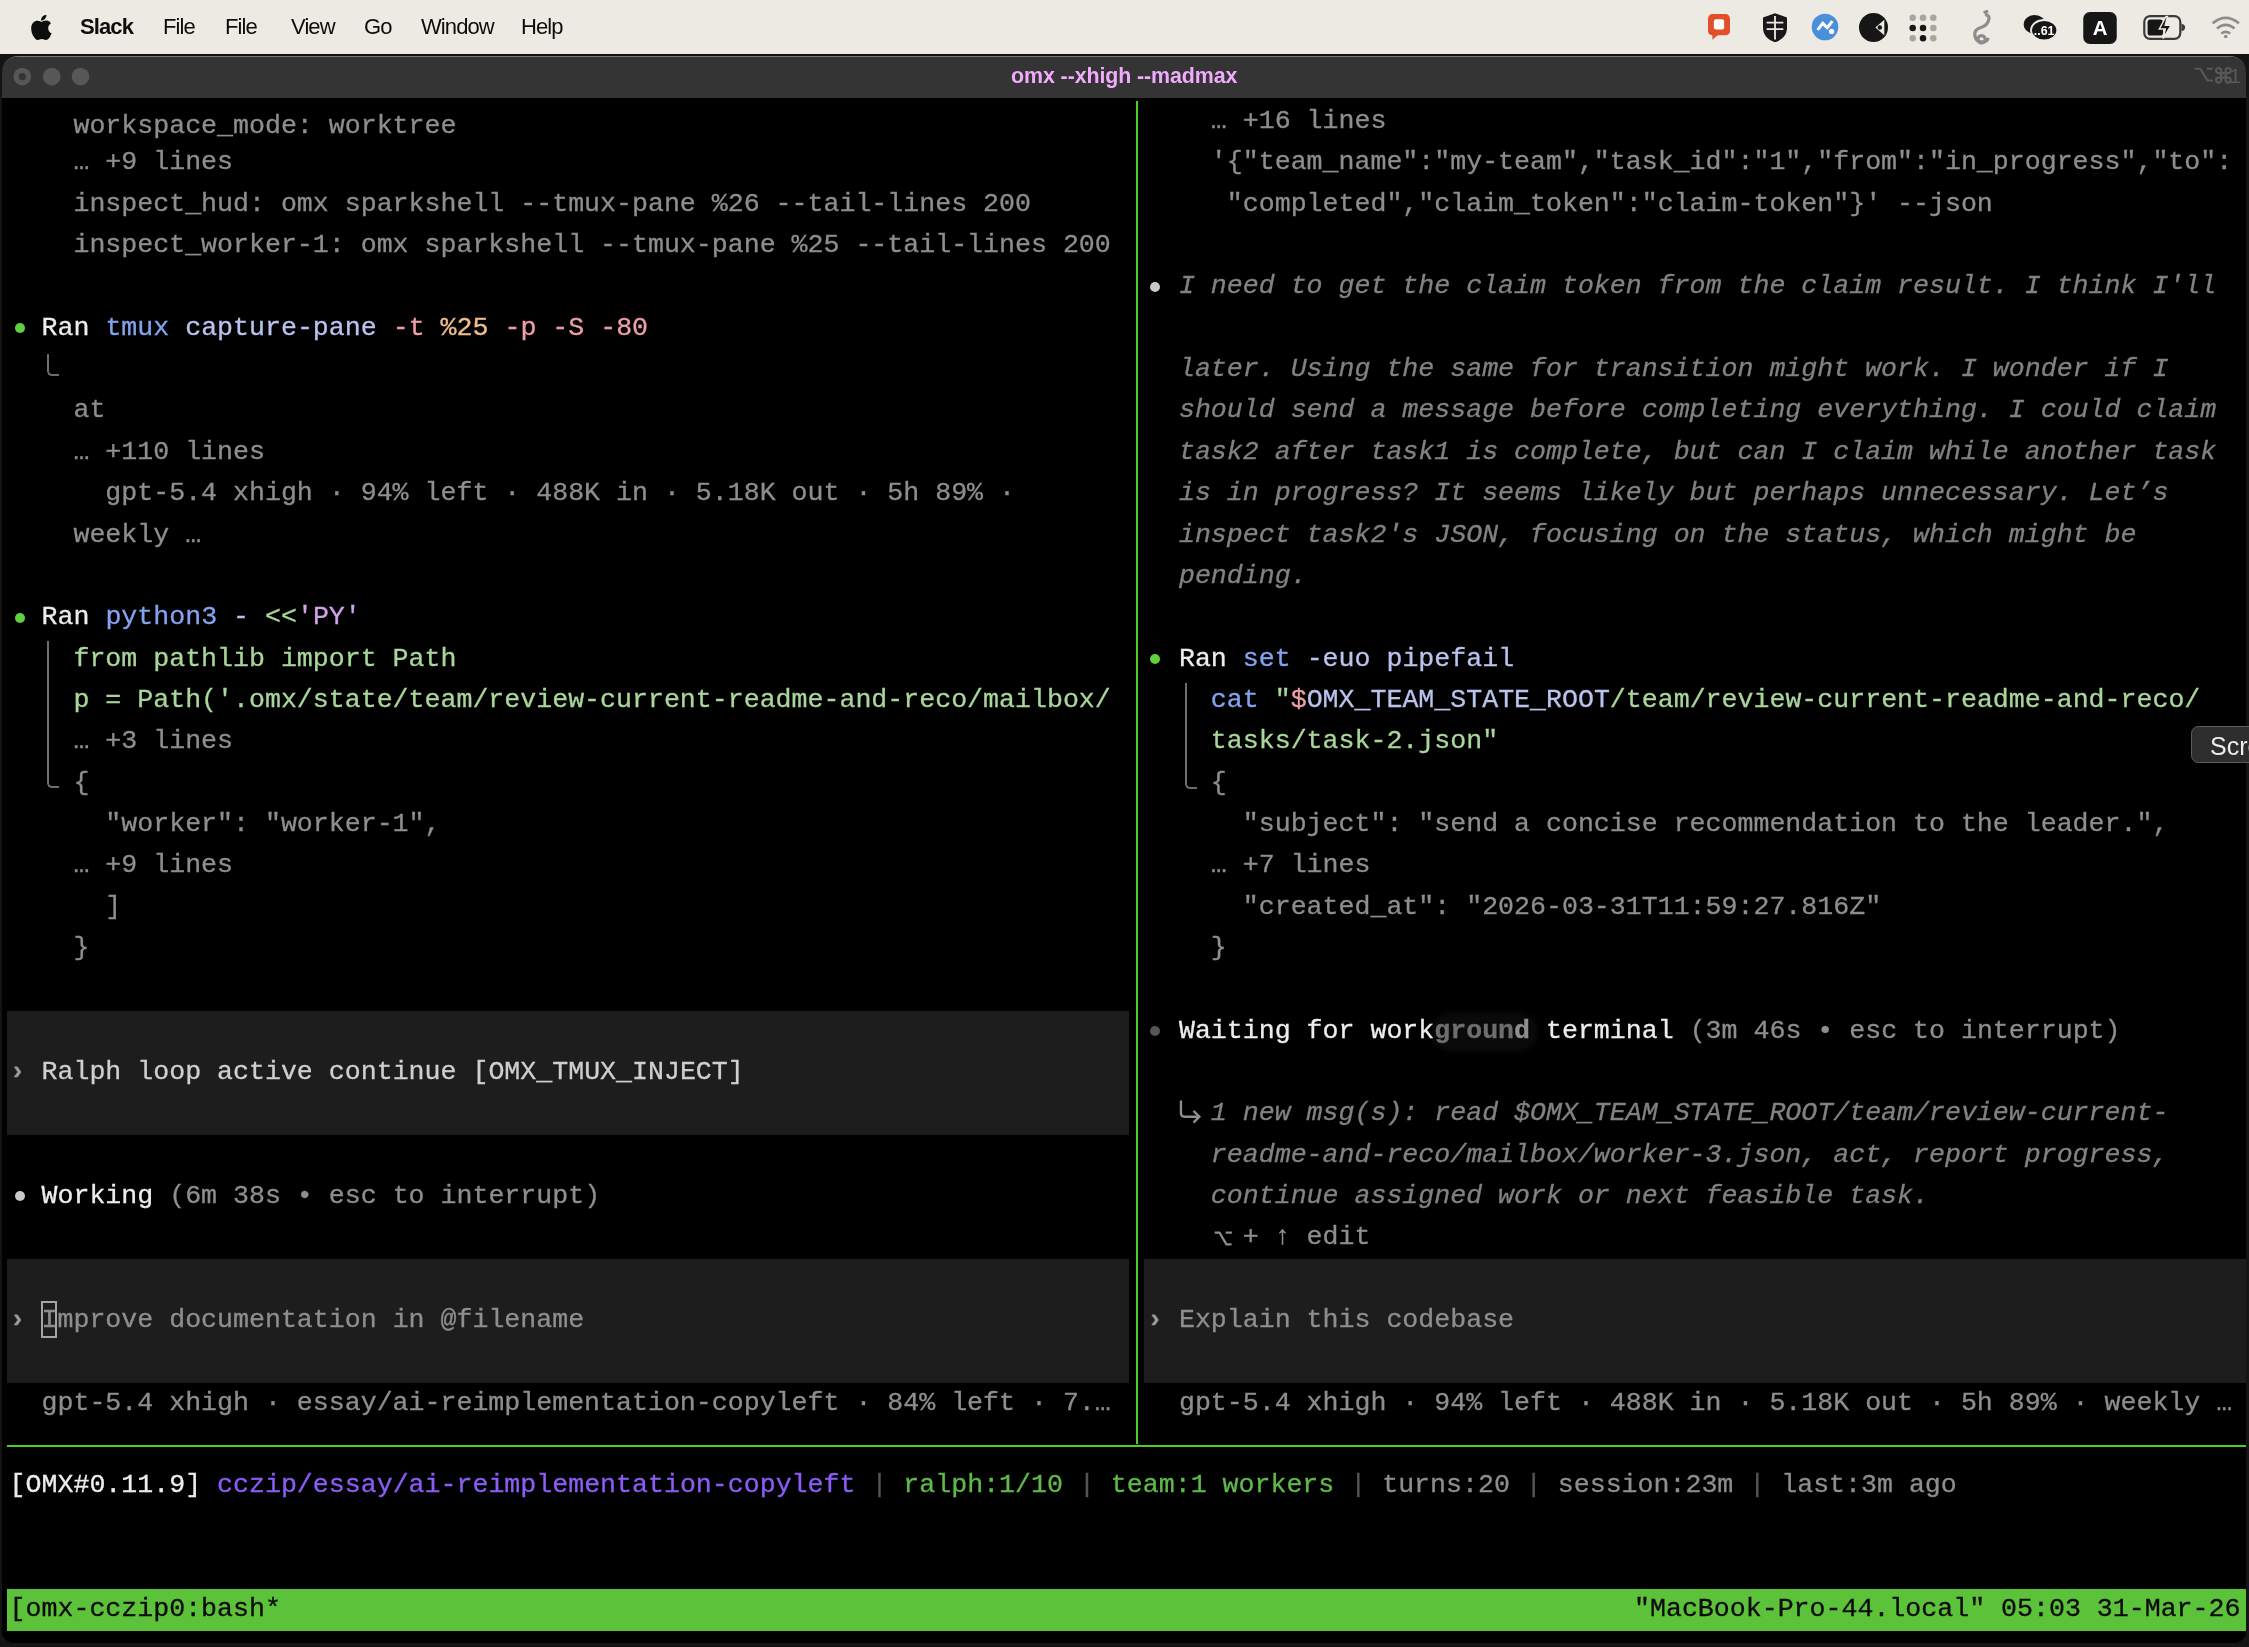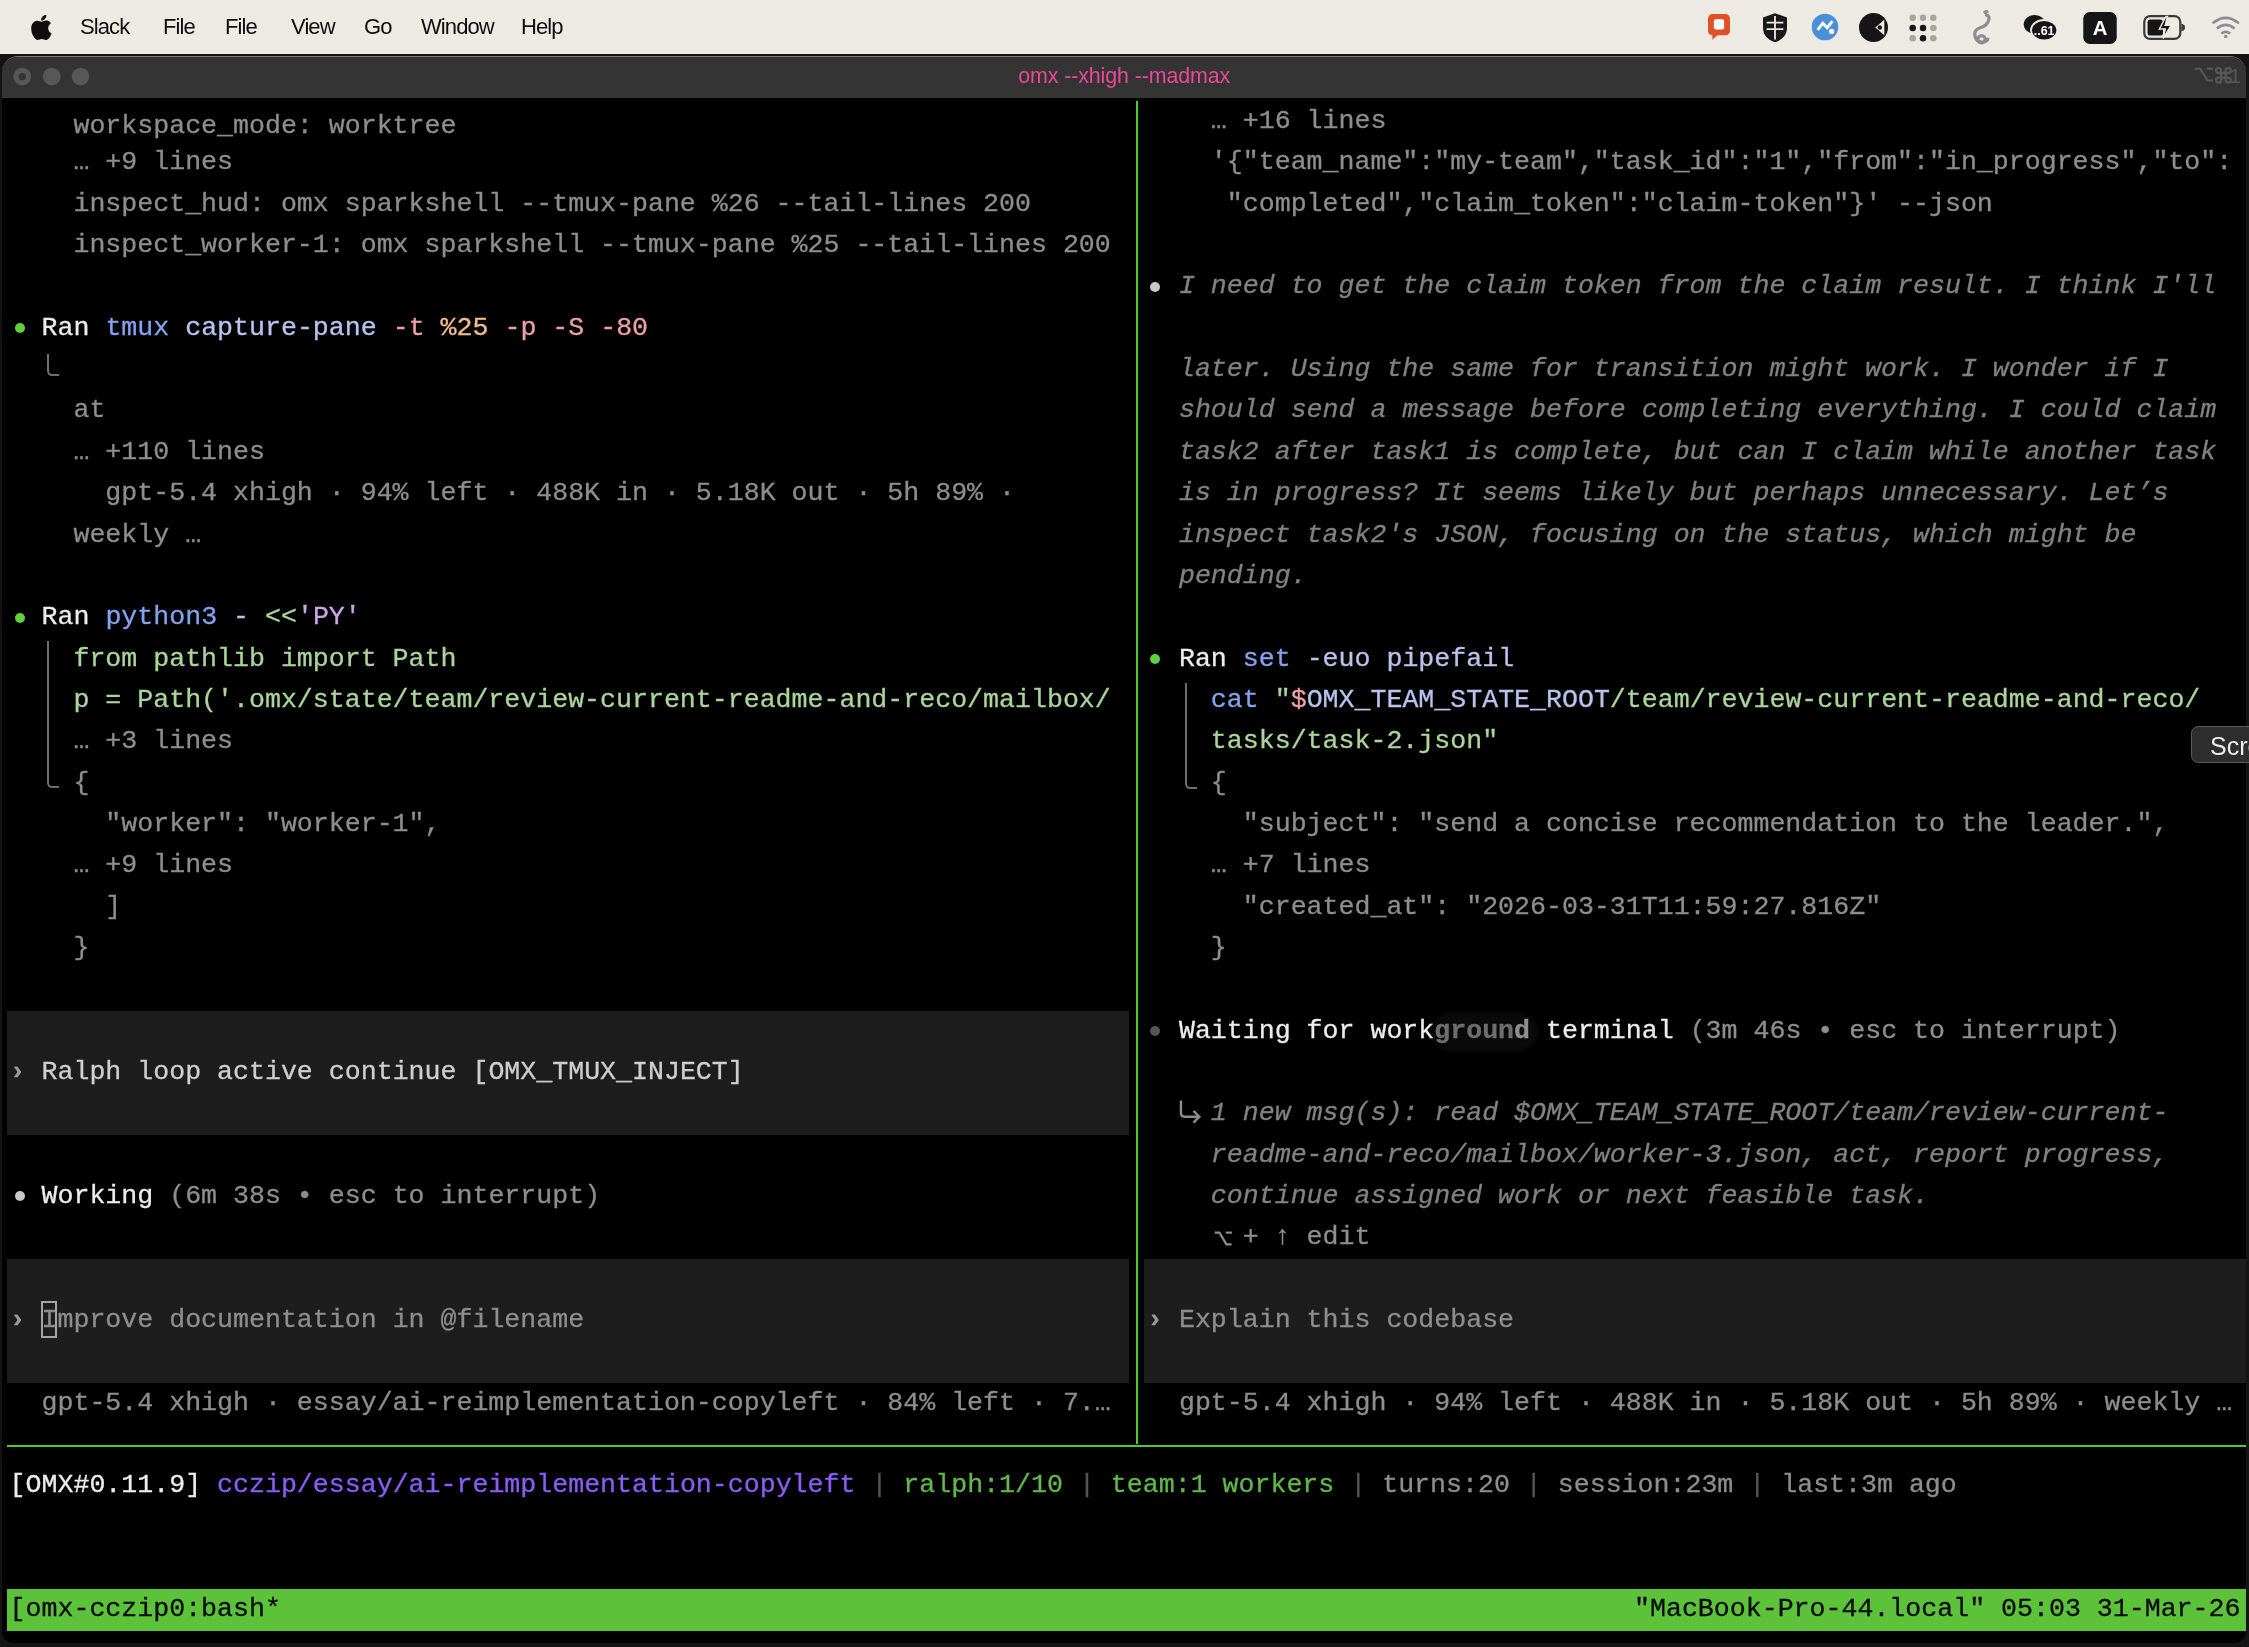--- a/index.html
+++ b/index.html
@@ -24,21 +24,21 @@
 .crn{position:absolute;border-left:2.2px solid #6e6e6e;border-bottom:2.2px solid #6e6e6e;border-bottom-left-radius:5.2px}
 .menu{position:absolute;top:0;left:0;width:2250px;height:54px;background:#edeae3}
 .menu span{position:absolute;top:50%;transform:translateY(-50%);font-size:22px;letter-spacing:-0.9px;color:#0d0d0d}
 .panel{position:absolute;background:#1d1d1d}
 </style></head><body>
 
 <div class="menu">
  <svg class="abs" style="left:31px;top:14.8px" width="20.7" height="25" viewBox="0 0 814 1000">
       <path fill="#0d0d0d" d="M788 341c-6 4-106 61-106 190 0 149 131 202 135 203-1 3-21 72-69 142-43 62-88 123-156 123s-86-40-165-40c-77 0-104 41-167 41s-107-57-157-127C45 789 0 658 0 533c0-200 130-306 258-306 68 0 125 45 167 45 41 0 104-48 182-48 29 0 135 3 181 117zM554 151c32-38 55-91 55-144 0-7-1-15-2-21-52 2-114 35-152 78-29 33-57 86-57 140 0 8 1 16 2 19 3 1 9 2 14 2 47 0 106-31 140-74z"></path>
     </svg>
- <span style="left:80px;font-weight:normal">Slack</span>
+ <span style="left:80px;font-weight:bold">Slack</span>
  <span style="left:163px">File</span>
  <span style="left:225px">File</span>
  <span style="left:291px">View</span>
  <span style="left:364px">Go</span>
  <span style="left:421px">Window</span>
  <span style="left:521px">Help</span>
 
  <svg class="abs" style="left:1708px;top:14px" width="22" height="26.6" viewBox="0 0 30 36">
       <rect x="0" y="0" width="30" height="29" rx="6" fill="#e25029"></rect>
       <path d="M6 27 l0 8 l9 -8 z" fill="#e25029"></path>
@@ -98,21 +98,21 @@
 </div>
 
 <div class="abs" style="left:2.2px;top:56px;width:2244px;height:1587px;background:#000;border-radius:16px 16px 11.8px 11.8px;border-top:1.5px solid #777;overflow:hidden">
  <div class="abs" style="left:0;top:0;width:100%;height:41px;background:#343434">
   <svg class="abs" style="left:10.3px;top:7.4px" width="81" height="26.6" viewBox="0 0 110 36">
    <circle cx="14" cy="17" r="12" fill="#575757"></circle>
         <circle cx="14" cy="17" r="5" fill="#343434"></circle>
    <circle cx="54" cy="17" r="12" fill="#575757"></circle>
    <circle cx="93" cy="17" r="12" fill="#575757"></circle>
   </svg>
-  <div class="abs" style="left:0;width:100%;text-align:center;top:7.4px;font-size:21.4px;font-weight:normal;color:#ec4899;letter-spacing:-0.1px">omx --xhigh --madmax</div>
+  <div class="abs" style="left:0;width:100%;text-align:center;top:7.4px;font-size:21.4px;font-weight:bold;color:#f0abfc;letter-spacing:-0.1px">omx --xhigh --madmax</div>
  </div>
 </div>
 
 <div class="abs" style="left:0;top:0;width:2250px;height:1648px">
 
  <div class="panel" style="left:6.6px;top:1011px;width:1122px;height:124px"></div>
  <div class="panel" style="left:6.6px;top:1259px;width:1122px;height:124px"></div>
  <div class="panel" style="left:1144px;top:1259px;width:1102px;height:124px"></div>
 
  <div class="abs" style="left:1136px;top:101px;width:2.2px;height:1343px;background:#4ecd27"></div>

